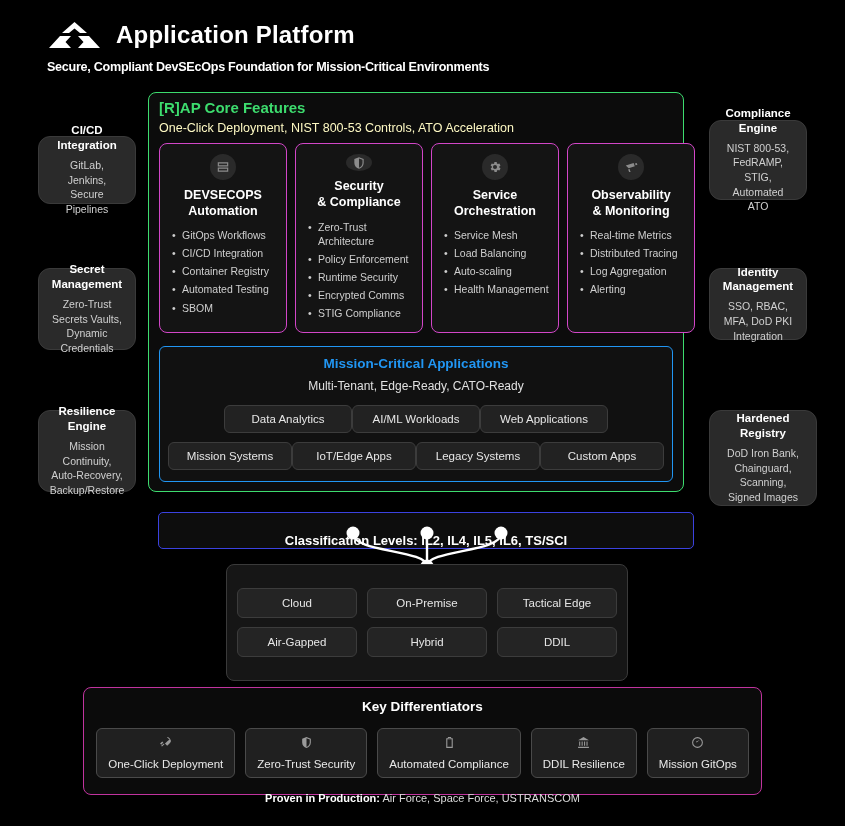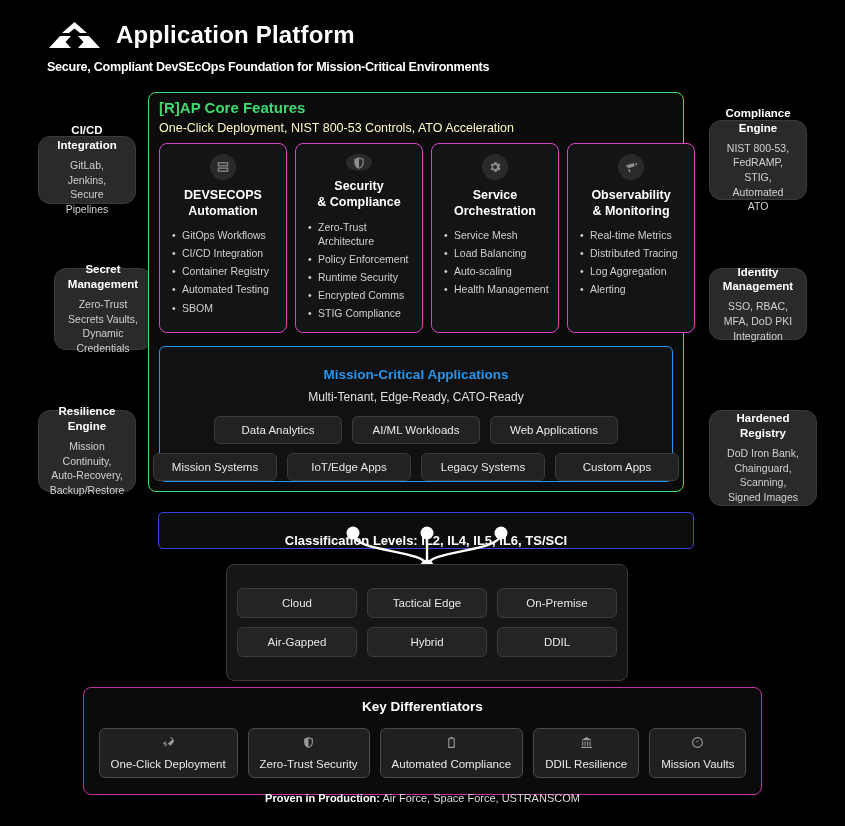--- a/index.html
+++ b/index.html
@@ -66,25 +66,25 @@
     margin-bottom: 4px; padding-left: 10px; position: relative;
   }
   .feat-li::before {
     content: "•"; position: absolute; left: 0; top: 0; color: #cfcfcf;
   }
 
   
   .apps-box {
     position: absolute; left: 10px; top: 253px; width: 514px; height: 136px;
     border: 1px solid #2196f3; border-radius: 6px; background: #111111;
-    display: flex; flex-direction: column; align-items: center;  justify-content: flex-end;
+    display: flex; flex-direction: column; align-items: center; padding-top: 9px;
   }
   .apps-title { font-size: 13.5px; font-weight: bold; color: #2196f3; }
   .apps-sub { font-size: 12px; color: #e0e0e0; margin-top: 8px; }
-  .apps-chip-row { display: flex; gap: 10px; margin-top: 12px; justify-content: center; }
+  .apps-chip-row { display: flex; margin-top: 12px; justify-content: center; }
   .apps-chip-row.r2 { margin-top: 9px; }
   .chip {
     border: 1px solid #3c3c3c; border-radius: 6px; background: #222222;
     color: #e6e6e6; font-size: 11.5px; text-align: center;
     padding: 7px 0; display: flex; align-items: center; justify-content: center;
   }
   .chip.w1 { width: 128px; }
   .chip.w2 { width: 124px; }
 
   
@@ -158,21 +158,21 @@
     <div class="brand-sub">Secure, Compliant DevSEcOps Foundation for Mission-Critical Environments</div>
   </div>
 
   <div class="side-card" style="left:38px; top:136px; width:98px; height:68px;">
     <div class="side-title">
       <span>CI/CD</span><br><span>Integration</span>
     </div>
     <div class="side-desc">GitLab, Jenkins, Secure Pipelines</div>
   </div>
 
-  <div class="side-card" style="left:38px; top:268px; width:98px; height:82px;margin-left:16px;">
+  <div class="side-card" style="left:38px; top:268px; width:98px; height:82px;">
     <div class="side-title">
       <span>Secret</span><br><span>Management</span>
     </div>
     <div class="side-desc">Zero-Trust Secrets Vaults, Dynamic Credentials</div>
   </div>
 
   <div class="side-card" style="left:38px; top:410px; width:98px; height:82px;">
     <div class="side-title">
       <span>Resilience</span><br><span>Engine</span>
     </div>
@@ -306,22 +306,22 @@
       <circle cx="53" cy="11" r="6.5" fill="#ffffff"></circle>
       <circle cx="127" cy="11" r="6.5" fill="#ffffff"></circle>
       <circle cx="201" cy="11" r="6.5" fill="#ffffff"></circle>
       <circle cx="127" cy="44" r="6.5" fill="#ffffff"></circle>
     </svg>
   </div>
 
   <div class="infra-box">
     <div class="infra-row">
       <div class="infra-chip">Cloud</div>
+      <div class="infra-chip">On-Premise</div>
       <div class="infra-chip">Tactical Edge</div>
-      <div class="infra-chip">On-Premise</div>
     </div>
     <div class="infra-row r2">
       <div class="infra-chip">Air-Gapped</div>
       <div class="infra-chip">Hybrid</div>
       <div class="infra-chip">DDIL</div>
     </div>
   </div>
 
   <div class="kd-box">
     <div class="kd-title">Key Differentiators</div>
@@ -362,21 +362,21 @@
         </span>
         <span>DDIL Resilience</span>
       </div>
 
       <div class="kd-chip">
         <span>
           <svg width="13" height="13" viewBox="0 0 24 24">
               <path d="M12 2a10 10 0 1 0 0 20 10 10 0 0 0 0-20zm0 2a8 8 0 1 1 0 16 8 8 0 0 1 0-16zm4 3.5L10.5 12 9 10.5 16 7.5z"></path>
             </svg>
         </span>
-        <span>Mission Vaults</span>
+        <span>Mission GitOps</span>
       </div>
     </div>
     <div class="kd-foot">
       <b>Proven in Production:</b><span> Air Force, Space Force, USTRANSCOM</span>
     </div>
   </div>
 
 </div>
 
 </body></html>

